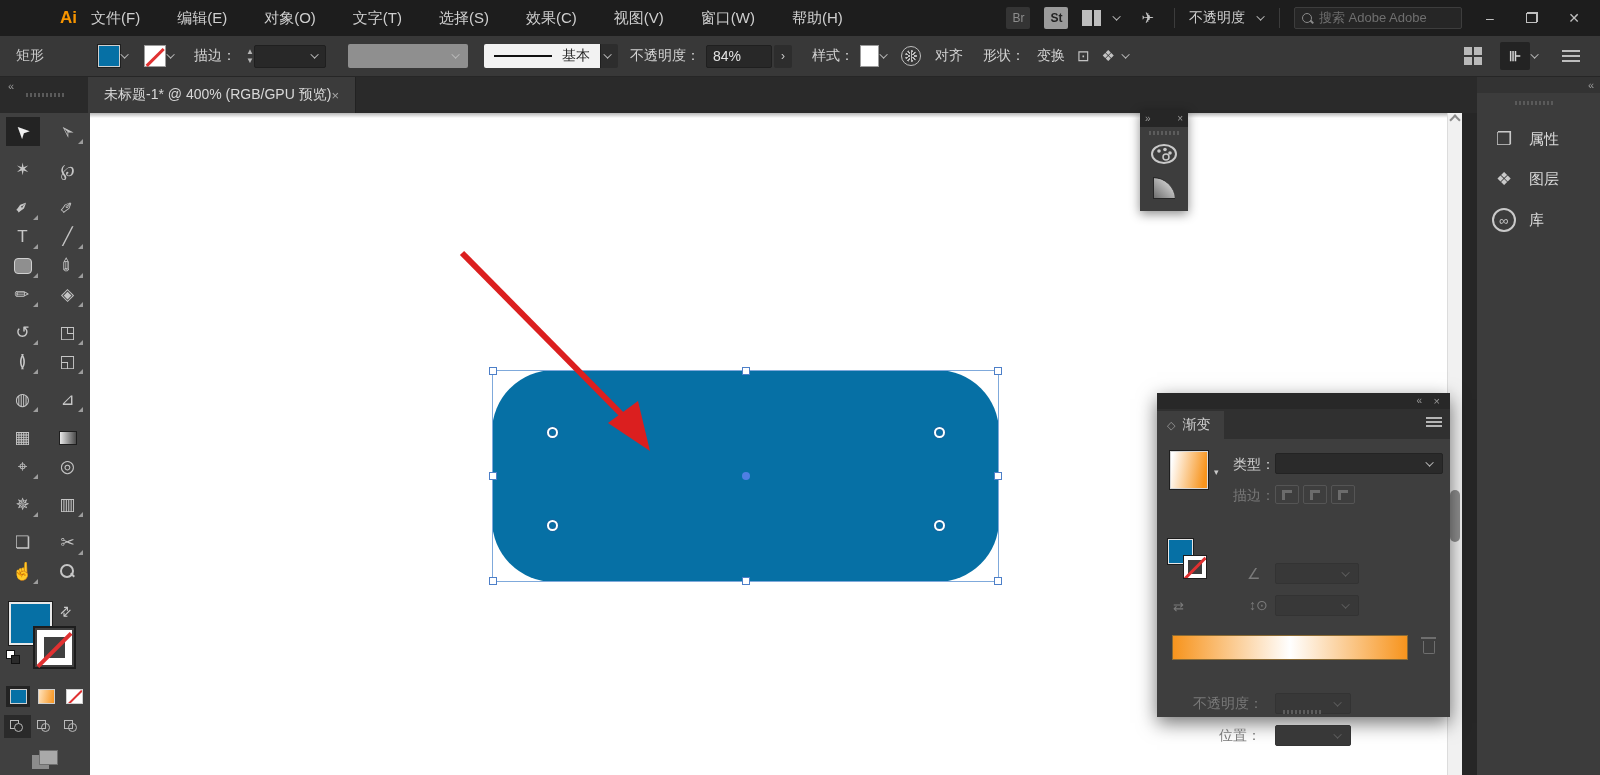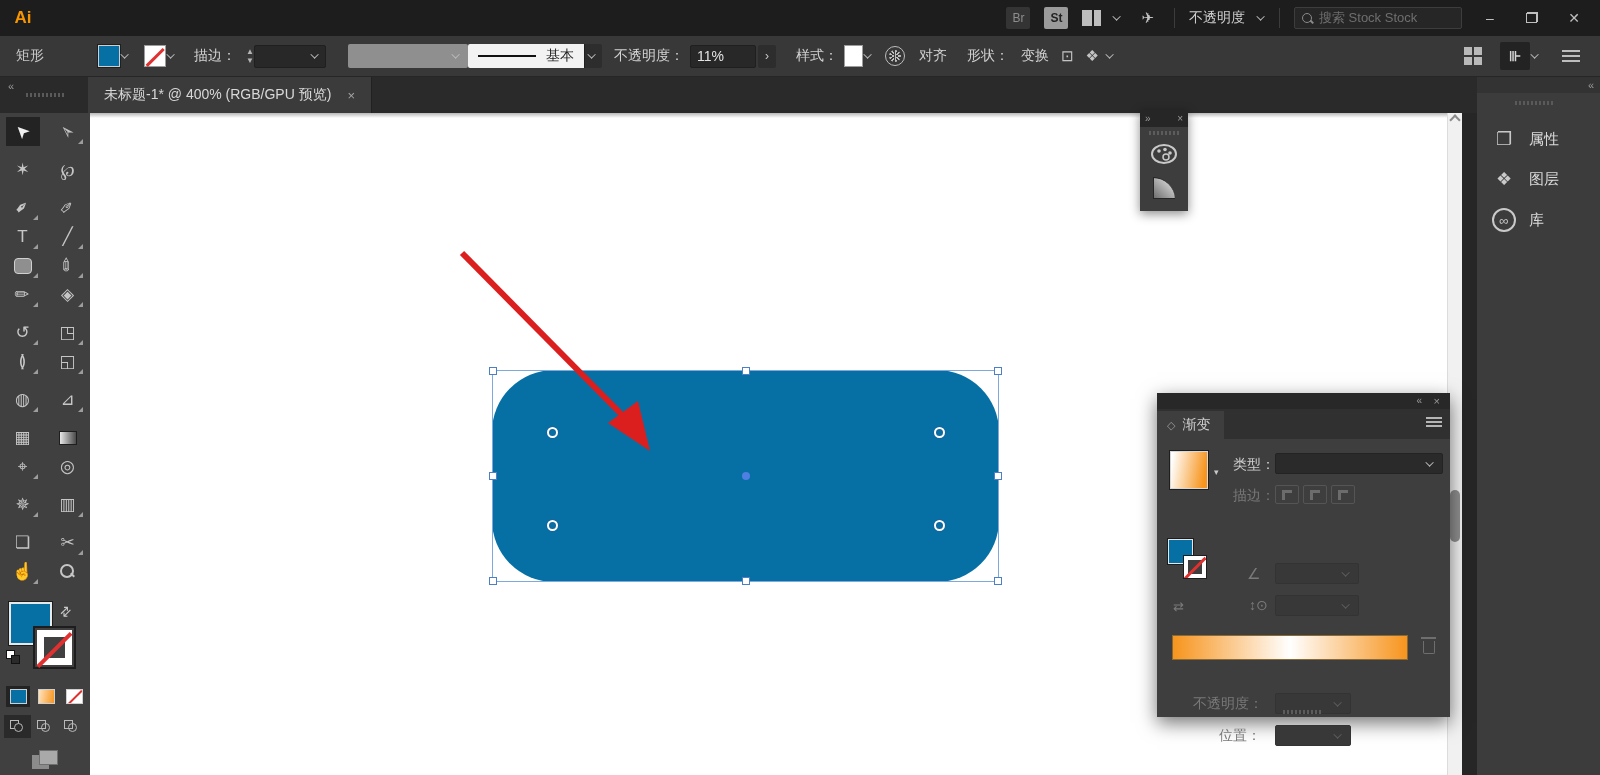--- a/index.html
+++ b/index.html
@@ -3,21 +3,21 @@
 <meta charset="utf-8">
 <style>
   * { margin:0; padding:0; box-sizing:border-box; }
   html,body { width:1600px; height:775px; overflow:hidden; background:#2a2a2a;
     font-family:"Liberation Sans", sans-serif; }
   #app { position:relative; width:1600px; height:775px; }
 
   
   .menubar { position:absolute; left:0; top:0; width:1600px; height:36px;
     background:#1d1d1d; display:flex; align-items:center; color:#cfcfcf; font-size:15px; z-index:40;}
-  .ai-logo { width:46px; text-align:center; color:#f79500; font-weight:bold; font-size:17px; }
+  .ai-logo { width:46px; text-align:right; color:#f79500; font-weight:bold; font-size:17px;margin-left:31px; }
   .menu-items { display:flex; gap:37px; margin-left:14px; }
   .menu-item { cursor:default; }
   .mb-right { margin-left:auto; display:flex; align-items:center; gap:14px; padding-right:12px; }
   .badge { width:24px; height:22px; display:flex; align-items:center; justify-content:center;
     font-size:12px; border-radius:2px; }
   .badge-br { background:#343434; color:#8d8d8d; }
   .badge-st { background:#9b9b9b; color:#232323; font-weight:bold; }
   .ws-icon { display:inline-flex; gap:2px; }
   .ws-icon i { display:block; background:#bdbdbd; }
   .sep-v { width:1px; height:20px; background:#3c3c3c; }
@@ -68,21 +68,21 @@
   .hamb { width:18px; height:12px; border-top:2px solid #bdbdbd; border-bottom:2px solid #bdbdbd; position:relative; margin:0 20px 0 18px;}
   .hamb::after{ content:""; position:absolute; left:0; right:0; top:3px; height:2px; background:#bdbdbd; }
 
   
   .tabstrip { position:absolute; left:0; top:77px; width:1477px; height:36px; background:#2a2a2a; z-index:20; }
   .tb-head { position:absolute; left:0; top:0; width:90px; height:36px; color:#9a9a9a; }
   .collapse-l { position:absolute; left:8px; top:3px; font-size:11px; letter-spacing:-2px; }
   .grip { position:absolute; left:26px; top:16px; width:40px; height:4px;
     background:repeating-linear-gradient(90deg,#5a5a5a 0 2px, transparent 2px 4px); }
   .doc-tab { position:absolute; left:88px; top:0; height:36px; background:#3b3b3b; color:#d8d8d8;
-    font-size:14px; display:flex; align-items:center; gap:16px; padding:0 16px; border-right:1px solid #222; }
+    font-size:14px; display:flex; align-items:center; padding:0 16px; border-right:1px solid #222; }
   .doc-tab .x { color:#a5a5a5; font-size:13px; }
 
   
   .toolbar { position:absolute; left:0; top:113px; width:90px; height:662px; background:#404040;
     z-index:21; display:grid; grid-template-columns:45px 45px; justify-items:center;
     align-content:start; padding-top:4px; }
   .tool { width:34px; height:29px; display:flex; align-items:center; justify-content:center;
     color:#c6c6c6; font-size:17px; position:relative; }
   .tool.active { background:#232323; color:#f0f0f0; }
   .tool.gapb { margin-top:9px; }
@@ -216,36 +216,47 @@
   .pgrip { position:absolute; left:126px; bottom:3px; width:40px; height:4px;
     background:repeating-linear-gradient(90deg,#5c5c5c 0 2px, transparent 2px 4px); }
 </style>
 </head>
 <body>
 
 <div id="app">
 
   <div class="menubar">
     <div class="ai-logo">Ai</div>
+    <div class="menu-items" id="menu-items">
+        <span class="menu-item">文件(F)</span>
+        <span class="menu-item">编辑(E)</span>
+        <span class="menu-item">对象(O)</span>
+        <span class="menu-item">文字(T)</span>
+        <span class="menu-item">选择(S)</span>
+        <span class="menu-item">效果(C)</span>
+        <span class="menu-item">视图(V)</span>
+        <span class="menu-item">窗口(W)</span>
+        <span class="menu-item">帮助(H)</span>
+      </div>
     <div class="mb-right">
       <span class="badge badge-br">Br</span>
       <span class="badge badge-st">St</span>
       <span class="ws-icon">
           <i style="width:10px;height:16px"></i>
           <i style="width:7px;height:16px"></i>
         </span>
       <span class="cv"></span>
       <span class="cb-icon">✈</span>
       <span class="sep-v"></span>
       <span style="font-size:14px">不透明度</span>
       <span class="cv"></span>
       <span class="sep-v"></span>
       <div class="searchbox">
         <span class="mag"></span>
-        <span>搜索 Stock Stock</span>
+        <span>搜索 Adobe Adobe</span>
       </div>
       <span class="winbtn">–</span>
       <span class="winbtn"><span class="restore-ic"></span></span>
       <span class="winbtn">✕</span>
     </div>
   </div>
 
   <div class="controlbar">
     <span class="cb-label" style="margin-left:16px;color:#c9c9c9">矩形</span>
     <div class="swatch fill-blue" style="margin-left:48px"></div>
@@ -257,29 +268,29 @@
         <span>▲</span>
         <span>▼</span>
       </div>
     <div class="field-dark" style="width:72px;justify-content:space-between">
       <span></span>
         <span class="cv"></span>
     </div>
     <div class="dd-disabled" style="width:120px;margin-left:22px">
       <span class="cv"></span>
     </div>
-    <div class="stroke-style" style="">
+    <div class="stroke-style" style="margin-left:16px">
       <span class="stroke-line"></span>
       <span>基本</span>
     </div>
     <div class="chevbox">
         <span class="cv"></span>
       </div>
     <span class="cb-label" style="margin-left:12px">不透明度：</span>
-    <div class="field-dark" style="width:66px">11%</div>
+    <div class="field-dark" style="width:66px">84%</div>
     <div class="fwd-btn">›</div>
     <span class="cb-label" style="margin-left:20px">样式：</span>
     <div class="swatch" style="width:19px;height:22px"></div>
     <span class="cv mini-chev"></span>
     <span class="wheel"></span>
     <span class="cb-label" style="margin-left:6px">对齐</span>
     <span class="cb-label" style="margin-left:14px">形状：</span>
     <span class="cb-label" style="margin-left:6px">变换</span>
     <span class="cb-icon">⊡</span>
     <span class="cb-icon">❖</span>

